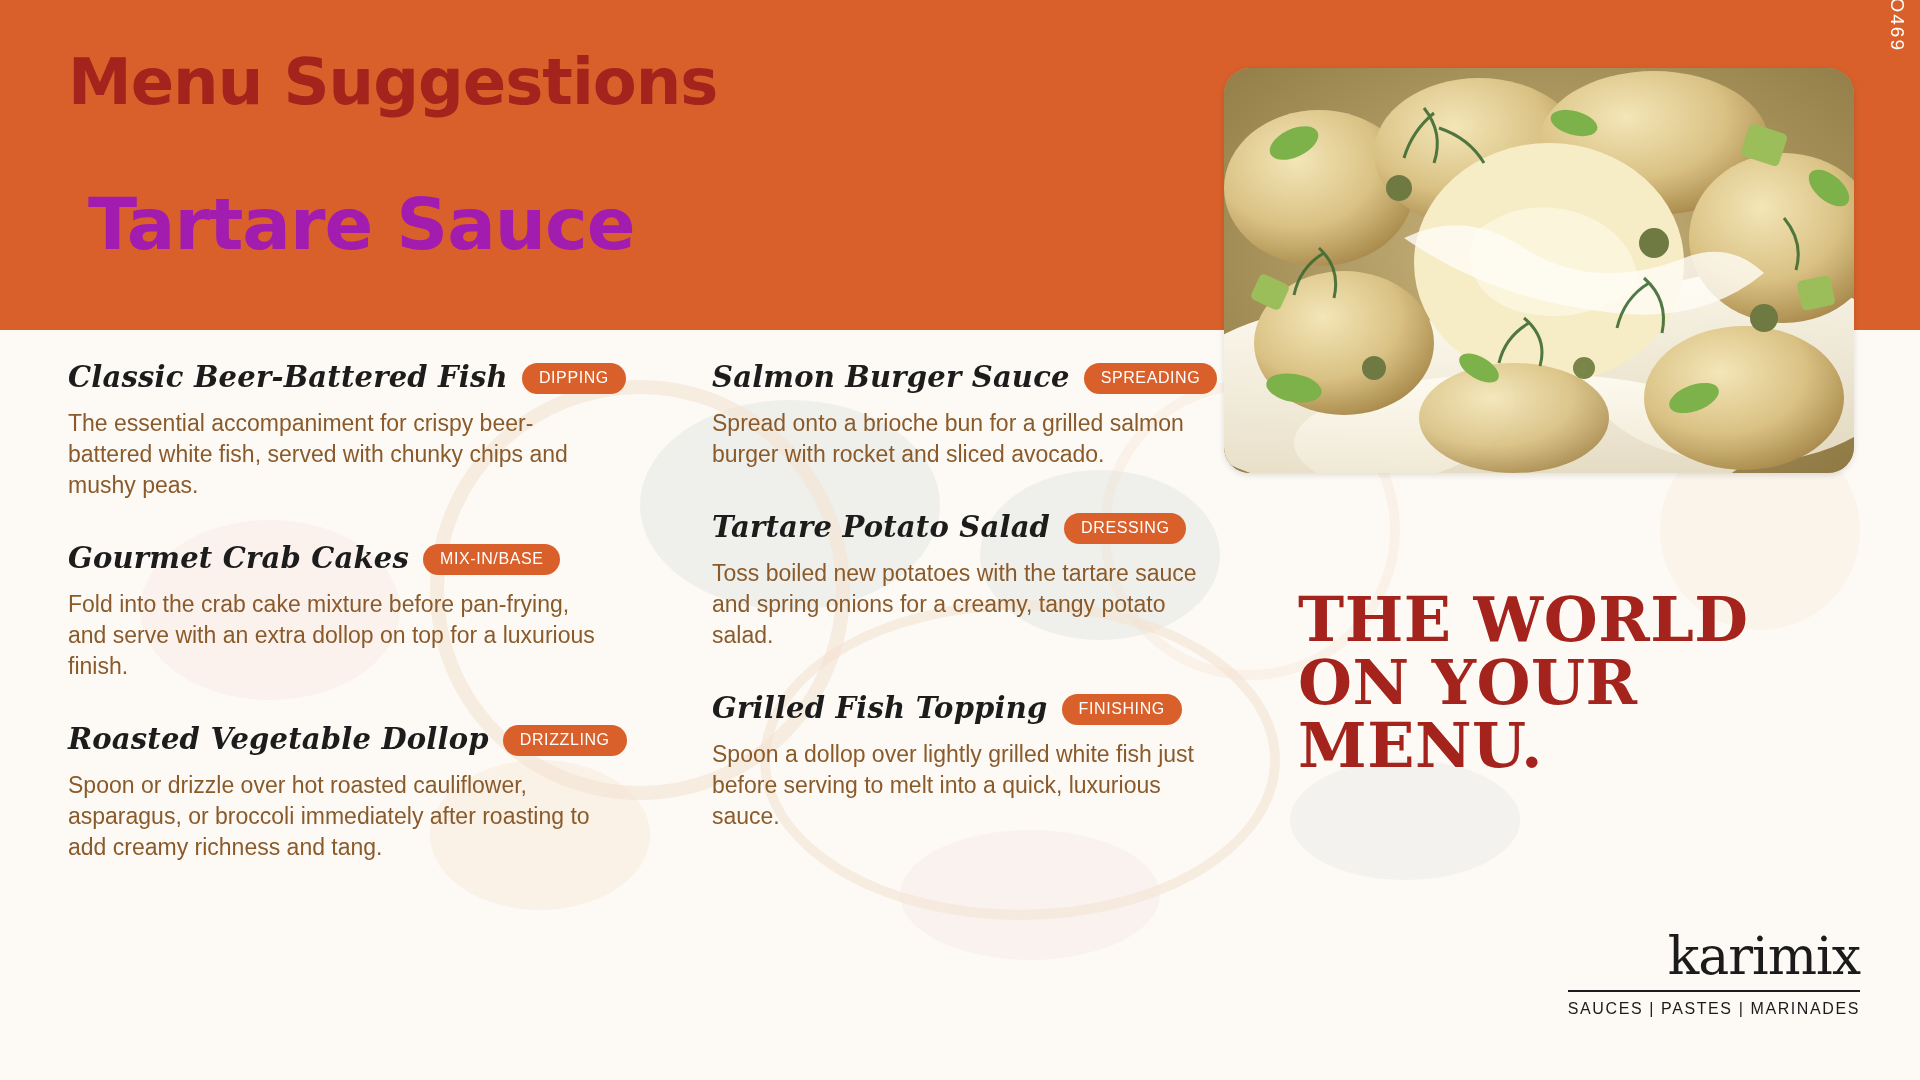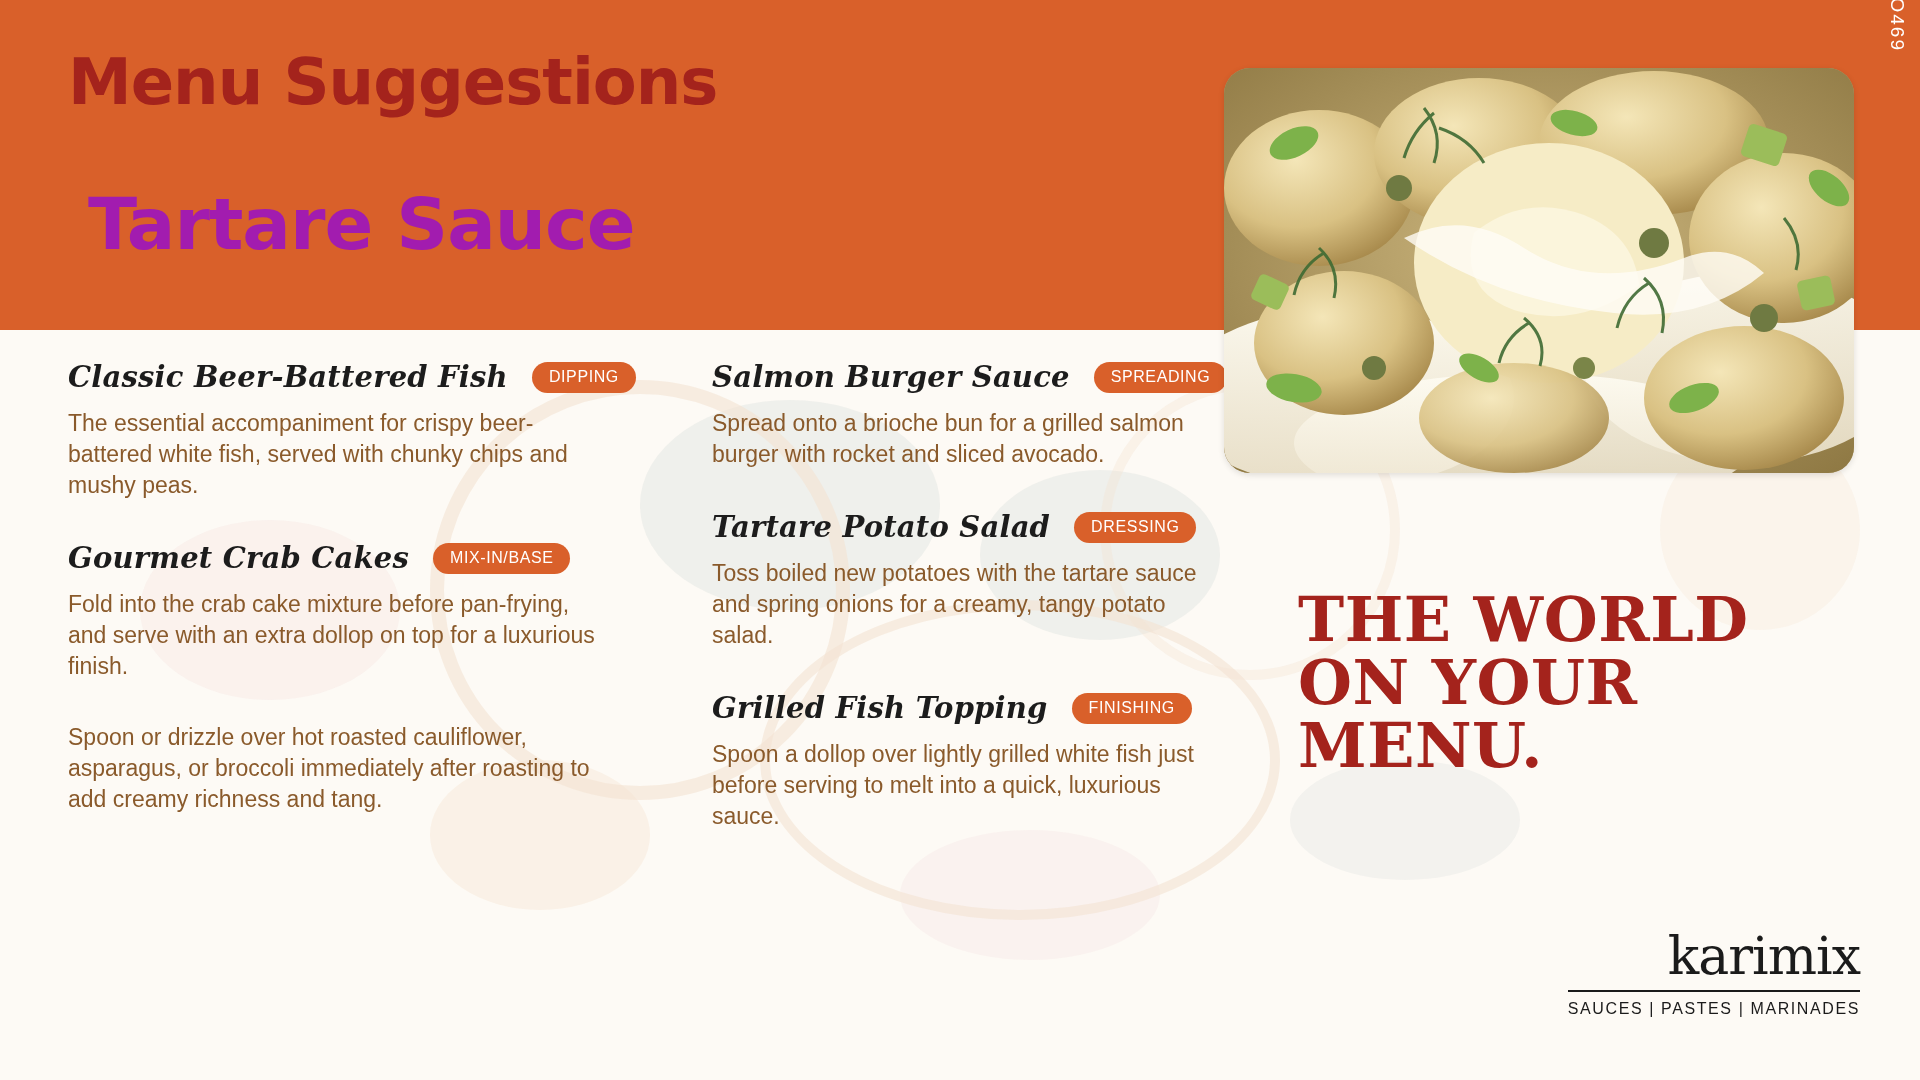--- a/index.html
+++ b/index.html
@@ -123,22 +123,22 @@
     top: 360px;
     z-index: 3;
   }
   .col-left  { left: 68px;  width: 580px; }
   .col-right { left: 712px; width: 500px; }
 
   .sug { margin-bottom: 40px; }
 
   .sug-head {
     display: flex;
-    align-items: center;
-    gap: 24px;
+    align-items: flex-end;
+    gap: 14px;
     margin-bottom: 14px;
     white-space: nowrap;
   }
   .sug-title {
     font-family: "DejaVu Serif", serif;
     font-style: italic;
     font-weight: bold;
     font-size: 29px;
     color: #1c1c1c;
     letter-spacing: .2px;
@@ -306,20 +306,24 @@
 
     <div class="sug">
       <div class="sug-head">
         <span class="sug-title">Gourmet Crab Cakes</span>
         <span class="tag">MIX-IN/BASE</span>
       </div>
       <div class="sug-body">Fold into the crab cake mixture before pan-frying, and serve with an extra dollop on top for a luxurious finish.</div>
     </div>
 
     <div class="sug">
+      <div class="sug-head">
+        <span class="sug-title">Roasted Vegetable Dollop</span>
+        <span class="tag">DRIZZLING</span>
+      </div>
       <div class="sug-body">Spoon or drizzle over hot roasted cauliflower, asparagus, or broccoli immediately after roasting to add creamy richness and tang.</div>
     </div>
 
   </div>
 
   <div class="col col-right">
 
     <div class="sug">
       <div class="sug-head">
         <span class="sug-title">Salmon Burger Sauce</span>

